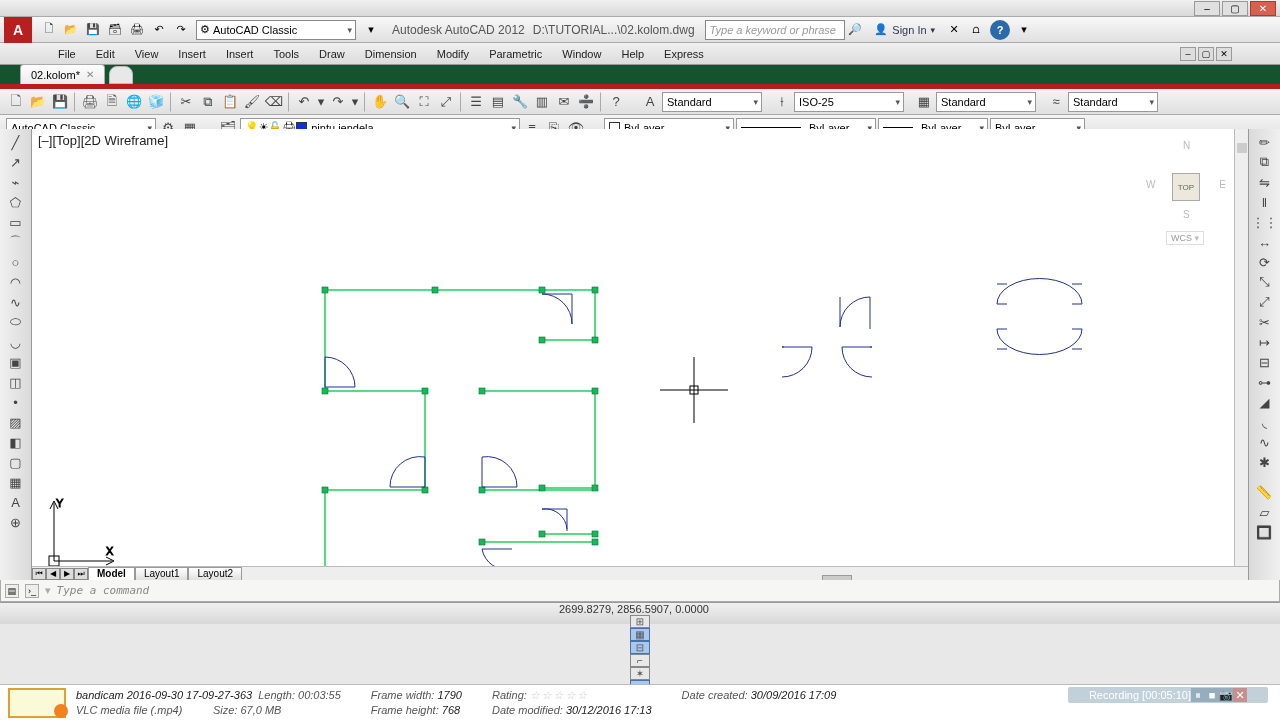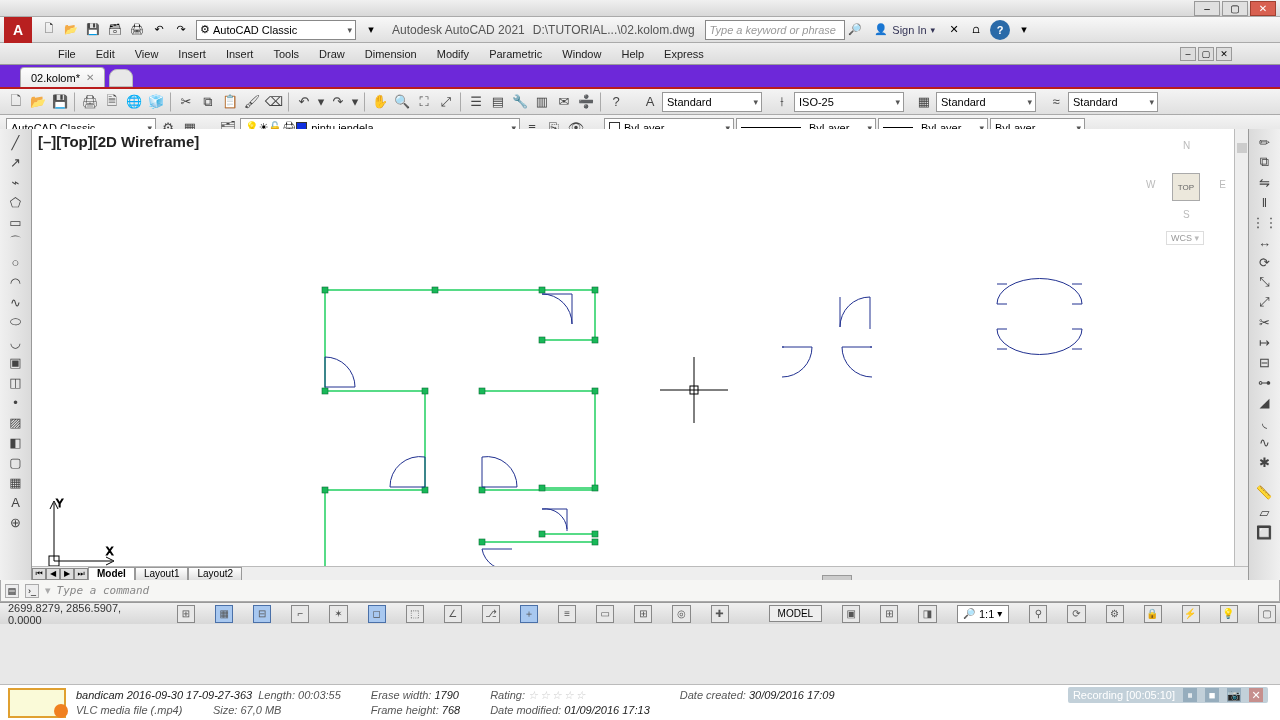--- a/index.html
+++ b/index.html
@@ -24,41 +24,41 @@
 .signin { margin: 0 8px; color:#335; display:flex; align-items:center; gap:4px; }
 .help-icon { width: 20px; height: 20px; border-radius:50%; background:#2a6aa8; color:#fff; display:flex; align-items:center; justify-content:center; font-weight:bold; margin:0 3px; }
 
 
 .menubar { height: 22px; background: linear-gradient(#f0f0f0, #dcdcdc); display:flex; align-items:center; padding:0 48px 0 48px; border-bottom:1px solid #999; }
 .menu-item { padding: 17px 10px; color:#222; }
 .menubar .right { margin-left:auto; display:flex; gap:2px; }
 .menubar .sicon { width:16px; height:14px; border:1px solid #999; background:#ddd; display:flex; align-items:center; justify-content:center; font-size:9px; }
 
 
-.doctabs { height: 24px; background: #6d28d9; display:flex; align-items:flex-end; padding: 0 20px; border-bottom:2px solid #b91c1c; }
+.doctabs { height: 24px; background: #14532d; display:flex; align-items:flex-end; padding: 0 20px; border-bottom:5px solid #b91c1c; }
 .doctab { height: 20px; padding: 2px 10px; background: linear-gradient(#fdfdfd,#ececec); border:1px solid #aaa; border-bottom:none; border-radius: 4px 4px 0 0; display:flex; align-items:center; gap:6px; }
 .doctab .x { color:#888; font-size:10px; }
 .addtab { width:24px; height:18px; margin-left:4px; background:#e8e8e8; border:1px solid #bbb; border-radius:8px 8px 0 0; }
 
 
 .toolrow { height: 26px; background: linear-gradient(#f4f4f4,#e0e0e0); display:flex; align-items:center; padding:0 6px; border-bottom:1px solid #aaa; gap:2px; }
 .tb { width:20px; height:20px; display:flex; align-items:center; justify-content:center; border:1px solid transparent; font-size:13px; color:#444; }
 .tb.sep { width:2px; border-left:1px solid #aaa; margin:0 2px; }
 .drop { height:20px; border:1px solid #999; background:#fff; display:flex; align-items:center; padding:0 16px 0 4px; position:relative; }
 .drop::after { content:"▾"; position:absolute; right:3px; font-size:9px; color:#555; }
 .layer-swatch { width:11px; height:11px; background:#1030e0; margin-right:4px; border:1px solid #333; }
 .linetype-preview { width:60px; height:1px; background:#000; margin-right:8px; }
 
 
 .main { position:absolute; top: 129px; left:0; right:0; height: 451px; display:flex; }
 .lt { width:32px; background:linear-gradient(to right,#f0f0f0,#dadada); border-right:1px solid #999; display:flex; flex-direction:column; align-items:center; padding-top:4px; gap:2px; }
 .rt { width:32px; background:linear-gradient(to left,#f0f0f0,#dadada); border-left:1px solid #999; display:flex; flex-direction:column; align-items:center; padding-top:4px; gap:2px; }
 .lt .tb, .rt .tb { width:22px; height:18px; }
 .canvas-wrap { flex:1; position:relative; background:#fff; }
-.viewport-label { position:absolute; top:4px; left:6px; font-size:15px; font-weight:bold; color:#222;text-align:center; }
+.viewport-label { position:absolute; top:4px; left:6px; font-size:13px; font-weight:normal; color:#222;text-align:center; }
 .scrollbar-v { position:absolute; right:0; top:0; width:14px; height:100%; background:#eee; border-left:1px solid #bbb; }
 .scrollbar-v::before { content:""; position:absolute; top:14px; left:2px; width:10px; height:10px; background:#ccc; }
 .scrollbar-h { position:absolute; left:0; bottom:0; right:0; height:14px; background:#eee; border-top:1px solid #bbb; display:flex; align-items:center; }
 .scrollbar-h .navbtn { width:14px; height:12px; border:1px solid #888; background:#ddd; display:flex; align-items:center; justify-content:center; font-size:8px; }
 .layout-tab { height:14px; padding:0 8px; background:linear-gradient(#fff,#e0e0e0); border:1px solid #999; font-size:10px; display:flex; align-items:center; }
 .layout-tab.active { background:#fff; font-weight:bold; }
 .view-cube { position:absolute; top:6px; right:20px; width:84px; height:112px; }
 .vc-face { position:absolute; top:38px; left:28px; width:28px; height:28px; background:#ece8dc; border:1px solid #aaa; display:flex; align-items:center; justify-content:center; font-size:8px; color:#666; }
 .vc-n { position:absolute; top:5px; left:39px; color:#bbb; font-size:10px; }
 .vc-s { position:absolute; bottom:27px; left:39px; color:#bbb; font-size:10px; }
@@ -77,35 +77,35 @@
 
 
 .cmd-area { position:absolute; left:0; right:0; top:580px; height:76px; display:flex; flex-direction:column; }
 .cmd-hist { flex:0 0 30px; background:#f6f6f4; border:1px solid #aaa; padding:2px 6px; font-family: Consolas, monospace; font-size:11px; color:#333; white-space:pre; overflow:hidden; border-left-width:16px; border-left-color:#ccc; position:relative;}
 .cmd-hist .close { position:absolute; left:-13px; top:9px; color:#555; font-size:10px; }
 .cmd-input { flex:0 0 22px; background:#f6f6f4; border:1px solid #aaa; border-top:none; display:flex; align-items:center; padding:0 4px; gap:6px; }
 .cmd-input .prompt { font-family:Consolas,monospace; color:#888; font-style:italic; }
 .cmd-input .chev { width:14px; height:14px; border:1px solid #aaa; background:#eee; display:flex; align-items:center; justify-content:center; font-size:9px;}
 
 
-.statusbar { height:22px; background:linear-gradient(#f0f0f0,#d8d8d8); display:flex; align-items:center; padding:0 4px; border-top:1px solid #999; gap:20px; }
+.statusbar { height:22px; background:linear-gradient(#f0f0f0,#d8d8d8); display:flex; align-items:center; padding:0 4px; border-top:1px solid #999; gap:0;flex-direction:column; }
 .coords { width:170px; color:#333; padding:0 4px; }
 .sb { width:20px; height:18px; border:1px solid #888; background:#e8e8e8; display:flex; align-items:center; justify-content:center; font-size:10px; color:#555; }
 .sb.on { background:#a8c8f0; border-color:#4a70a8; }
 .statusbar .flex { flex:1; }
 .model-btn { padding: 2px 8px; border:1px solid #888; background:#eee; font-size:10px; }
 .scale { padding:2px 6px; border:1px solid #888; background:#fff; font-size:10px; display:flex; align-items:center; gap:3px;}
 
 
 .explorer { position:absolute; left:0; right:0; bottom:0; height:36px; background:#fff; border-top:1px solid #bbb; display:flex; align-items:center; padding:0 8px; font-size:11px; color:#333; }
 .thumb { width:58px; height:30px; border:2px solid #e0a030; background:#fafad8; margin-right:10px; position:relative; }
 .thumb::after{content:""; position:absolute; right:-4px; bottom:-2px; width:14px; height:14px; background:#f08020; border-radius:50%;}
 .meta-col { display:flex; flex-direction:column; margin-right:30px; font-size:10.5px; color:#555; line-height:1.3;font-style:italic; }
 .meta-col b { color:#222; font-weight:normal; }
-.rec-badge { position:absolute; right:12px; top:2px; width:200px; height:16px; background:rgba(120,150,170,0.45); display:flex; align-items:center; justify-content:center; color:#fff; font-size:10px; gap:8px; border-radius:2px; }
+.rec-badge { position:absolute; right:12px; top:2px; width:200px; height:16px; background:rgba(120,150,170,0.45); display:flex; align-items:center; justify-content:center; color:#fff; font-size:10px; border-radius:2px; }
 .rec-badge .cx { width:14px; height:14px; background:rgba(200,100,90,0.6); display:flex; align-items:center; justify-content:center; }
 .rec-badge .ci { width:14px; height:14px; background:rgba(120,150,170,0.6); display:flex; align-items:center; justify-content:center; }
 
 .stars { color:#ccc; letter-spacing:2px; }
 
 </style>
 </head>
 <body>
 
 <div class="titlebar">
@@ -122,21 +122,21 @@
   <div class="ticon">💾</div>
   <div class="ticon">🗃</div>
   <div class="ticon">🖨</div>
   <div class="ticon">↶</div>
   <div class="ticon">↷</div>
   <div class="combo workspace-combo">
     <span>⚙</span>&nbsp;
     <span>AutoCAD Classic</span>
   </div>
   <div class="ticon">▾</div>
-  <div class="apptitle">Autodesk AutoCAD 2021</div>
+  <div class="apptitle">Autodesk AutoCAD 2012</div>
   <div class="filetitle">D:\TUTORIAL...\02.kolom.dwg</div>
   <div class="spacer"></div>
   <div class="search-box">Type a keyword or phrase</div>
   <div class="ticon">🔎</div>
   <div class="signin">
     <span>👤</span>
     <span>Sign In</span>
     <span style="font-size:9px;">▾</span>
   </div>
   <div class="ticon">✕</div>
@@ -448,26 +448,26 @@
   </div>
 </div>
 
 <div class="explorer">
   <div class="thumb"></div>
   <div class="meta-col">
     <div><b>bandicam 2016-09-30 17-09-27-363</b>&nbsp;&nbsp;<span>Length:</span> <span>00:03:55</span></div>
     <div><span>VLC media file (.mp4)</span>&nbsp;&nbsp;&nbsp;&nbsp;&nbsp;&nbsp;&nbsp;&nbsp;&nbsp;&nbsp;<span>Size:</span> <span>67,0 MB</span></div>
   </div>
   <div class="meta-col">
-    <div><span>Erase width:</span> <b>1790</b></div>
+    <div><span>Frame width:</span> <b>1790</b></div>
     <div><span>Frame height:</span> <b>768</b></div>
   </div>
   <div class="meta-col">
     <div><span>Rating:</span> <span class="stars">☆☆☆☆☆</span></div>
-    <div><span>Date modified:</span> <b>01/09/2016 17:13</b></div>
+    <div><span>Date modified:</span> <b>30/12/2016 17:13</b></div>
   </div>
   <div class="meta-col">
     <div><span>Date created:</span> <b>30/09/2016 17:09</b></div>
     <div>&nbsp;</div>
   </div>
   <div class="rec-badge">
     <span>Recording [00:05:10]</span>
     <span class="ci">⏸</span>
     <span class="ci">■</span>
     <span class="ci">📷</span>

